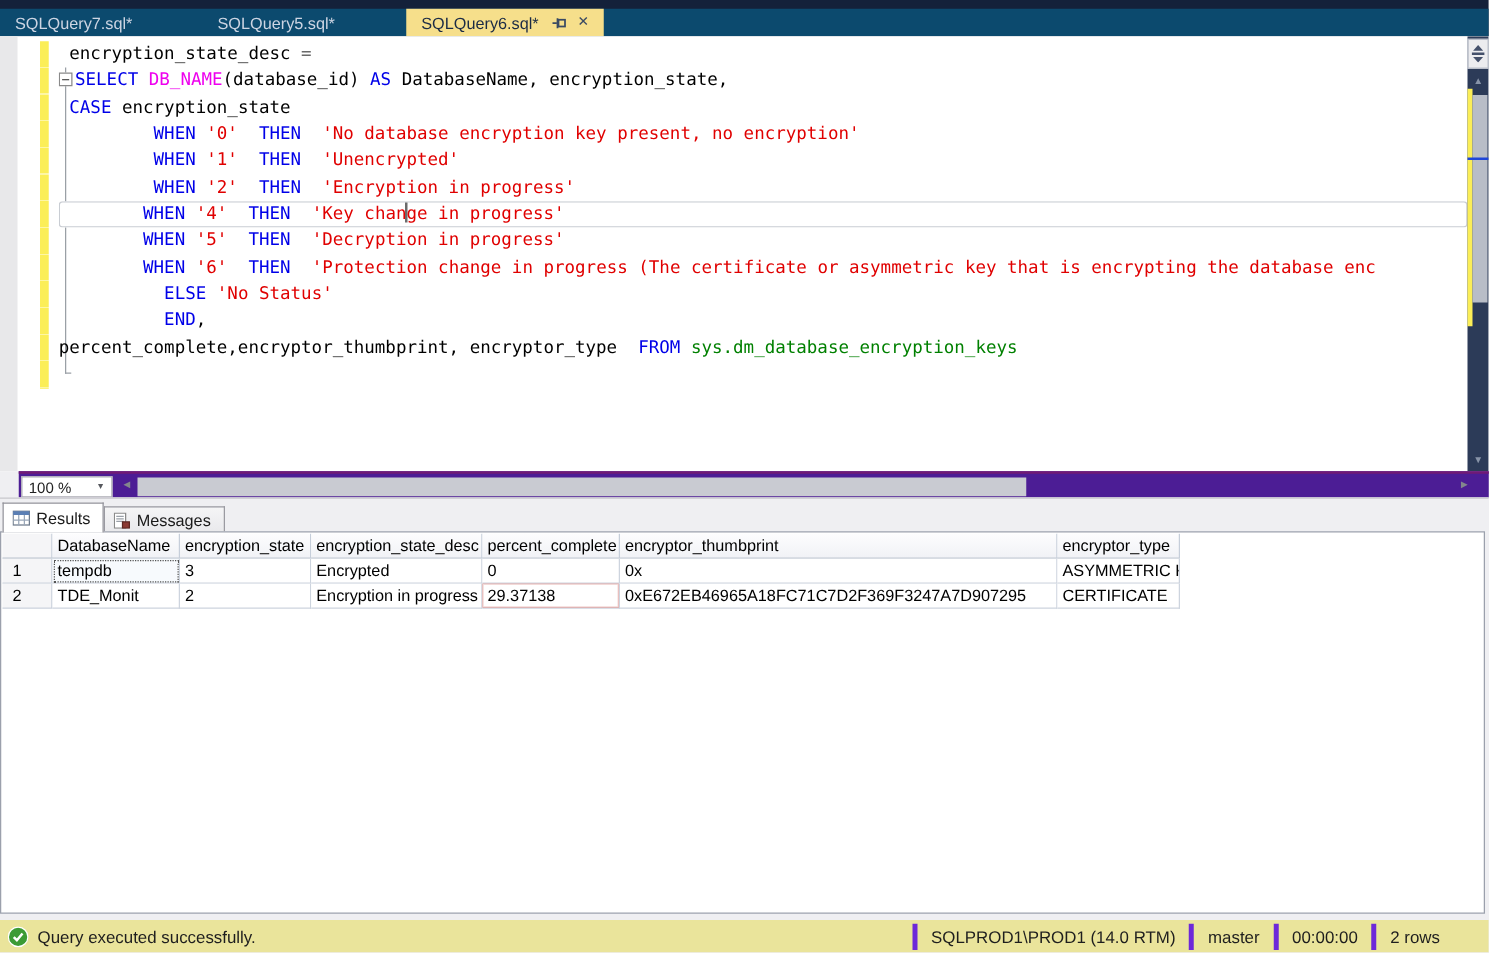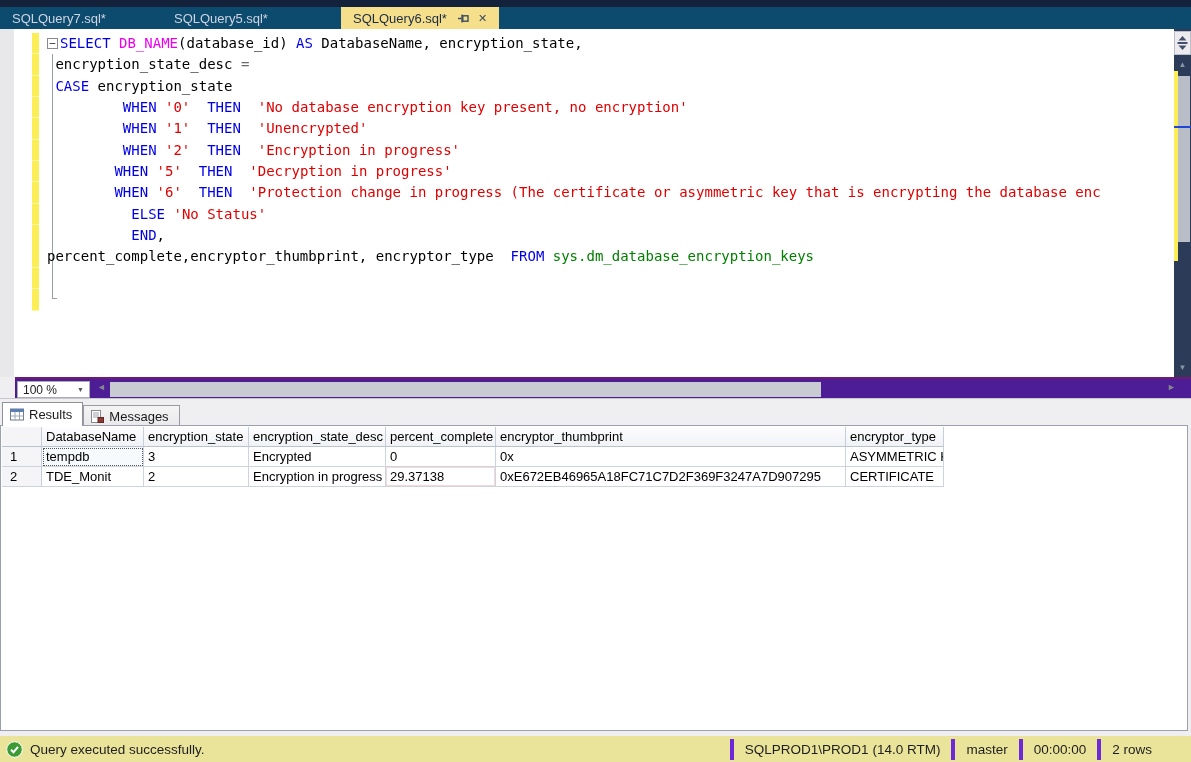--- a/index.html
+++ b/index.html
@@ -5,21 +5,21 @@
   * { margin:0; padding:0; box-sizing:border-box; }
   html,body { width:1191px; height:762px; overflow:hidden; }
   body { font-family:"Liberation Sans", sans-serif; background:#EFEFF2; position:relative; }
 
   
   .tabbar { position:absolute; left:0; top:0; width:1191px; height:29px; background:#14213A; }
   .tabs-row { position:absolute; left:0; bottom:0; height:22px; width:100%; background:#0c4a6e; display:flex; }
   .doc-tab { height:22px; display:flex; align-items:center; padding:0 12px; font-size:13px; color:#CDD5E3; cursor:default; }
   .doc-tab.t1 { width:162px; }
   .doc-tab.t2 { width:163px; }
-  .doc-tab.active { background:#F6DF8B; color:#1B2B45; height:22px;margin-left:16px; }
+  .doc-tab.active { background:#F6DF8B; color:#1B2B45; height:22px; }
   .doc-tab .tab-label { white-space:nowrap; }
   .tab-pin { margin-left:10px; display:inline-flex; }
   .tab-close { margin-left:8px; font-size:11px; color:#3A4A63; line-height:1; }
 
   
   .editor { position:absolute; left:0; top:29px; width:1191px; height:348px; background:#FFFFFF; overflow:hidden; }
   .gutter { position:absolute; left:0; top:0; width:14px; height:100%; background:#E8E8EA; }
   .changebar { position:absolute; left:32px; top:4px; width:7px; height:278px;
     background:repeating-linear-gradient(to bottom, #FBEE57 0px, #FBEE57 20.35px, #FDF6A5 20.35px, #FDF6A5 21.35px); }
   .fold-line { position:absolute; left:52px; top:25px; width:5px; height:245px; border-left:1px solid #9aa0a6; border-bottom:1px solid #9aa0a6; }
@@ -102,26 +102,27 @@
       <span class="tab-close">✕</span>
     </div>
   </div>
 </div>
 
 <div class="editor">
   <div class="gutter"></div>
   <div class="changebar"></div>
   <div class="fold-line"></div>
   <div class="code">
+      <div class="code-line"><span class="pl"> encryption_state_desc </span><span class="gr">=</span></div>
       <div class="code-line"><span class="fold-box">−</span><span class="kw">SELECT</span><span class="pl"> </span><span class="fn">DB_NAME</span><span class="pl">(database_id) </span><span class="kw">AS</span><span class="pl"> DatabaseName, encryption_state,</span></div>
-      <div class="code-line"><span class="pl"> encryption_state_desc </span><span class="gr">=</span></div>
       <div class="code-line"><span class="pl"> </span><span class="kw">CASE</span><span class="pl"> encryption_state</span></div>
       <div class="code-line"><span class="pl">         </span><span class="kw">WHEN</span><span class="pl"> </span><span class="str">'0'</span><span class="pl">  </span><span class="kw">THEN</span><span class="pl">  </span><span class="str">'No database encryption key present, no encryption'</span></div>
       <div class="code-line"><span class="pl">         </span><span class="kw">WHEN</span><span class="pl"> </span><span class="str">'1'</span><span class="pl">  </span><span class="kw">THEN</span><span class="pl">  </span><span class="str">'Unencrypted'</span></div>
       <div class="code-line"><span class="pl">         </span><span class="kw">WHEN</span><span class="pl"> </span><span class="str">'2'</span><span class="pl">  </span><span class="kw">THEN</span><span class="pl">  </span><span class="str">'Encryption in progress'</span></div>
+      <div class="code-line active"><span class="pl">        </span><span class="kw">WHEN</span><span class="pl"> </span><span class="str">'4'</span><span class="pl">  </span><span class="kw">THEN</span><span class="pl">  </span><span class="str">'Key chan</span><span class="caret"></span><span class="str">ge in progress'</span></div>
       <div class="code-line"><span class="pl">        </span><span class="kw">WHEN</span><span class="pl"> </span><span class="str">'5'</span><span class="pl">  </span><span class="kw">THEN</span><span class="pl">  </span><span class="str">'Decryption in progress'</span></div>
       <div class="code-line"><span class="pl">        </span><span class="kw">WHEN</span><span class="pl"> </span><span class="str">'6'</span><span class="pl">  </span><span class="kw">THEN</span><span class="pl">  </span><span class="str">'Protection change in progress (The certificate or asymmetric key that is encrypting the database enc</span></div>
       <div class="code-line"><span class="pl">          </span><span class="kw">ELSE</span><span class="pl"> </span><span class="str">'No Status'</span></div>
       <div class="code-line"><span class="pl">          </span><span class="kw">END</span><span class="pl">,</span></div>
       <div class="code-line"><span class="pl">percent_complete,encryptor_thumbprint, encryptor_type  </span><span class="kw">FROM</span><span class="pl"> </span><span class="sys">sys.dm_database_encryption_keys</span></div>
     </div>
 
   <div class="vscroll">
     <div class="split-btn">
       <svg width="11" height="14" viewBox="0 0 11 14">

